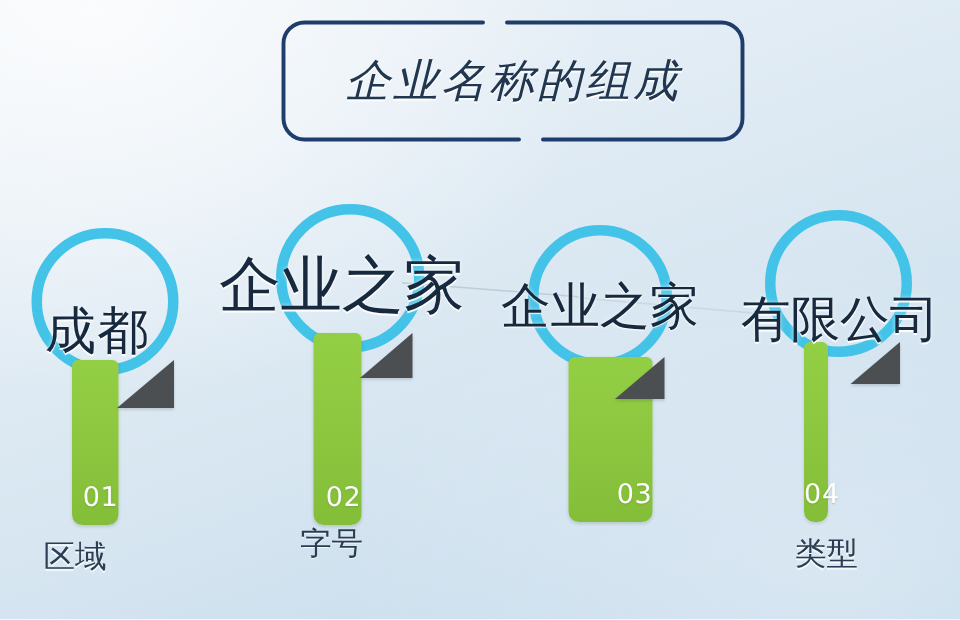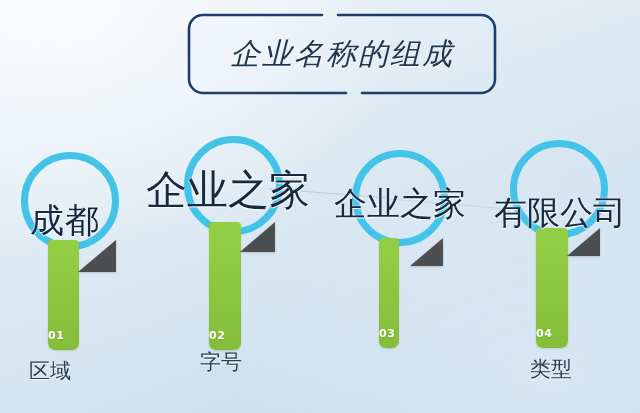--- a/index.html
+++ b/index.html
@@ -106,25 +106,25 @@
     width: 0;
     height: 0;
     border-style: solid;
     border-color: transparent transparent transparent #4c4f52;
     filter: drop-shadow(0 1px 1px rgba(0,0,0,0.16));
   }
 
   .num {
     position: absolute;
     width: 100%;
-    text-align: left;
+    text-align: right;
     color: #ffffff;
     font-family: "DejaVu Sans", "Liberation Sans", sans-serif;
-    font-weight: bold;
-    font-size: 11px;
+    font-weight: normal;
+    font-size: 18px;
     letter-spacing: 0.5px;
     text-shadow: 0 1px 1px rgba(90,120,50,0.35);
   }
 
   .headline {
     position: absolute;
     white-space: nowrap;
     font-family: "DejaVu Serif", "Liberation Serif", serif;
     color: #16293f;
     text-shadow: 0 1px 0 rgba(255,255,255,0.9), 0 0 3px rgba(255,255,255,0.65);
@@ -173,30 +173,30 @@
     <div class="bar" style="left:59px; top:222px; width:32px; height:128px;">
       <div class="num" style="bottom:8px;">02</div>
     </div>
     <div class="wedge" style="left:90px; top:222px; border-width:0 0 30px 35px; border-color: transparent transparent #4c4f52 transparent;"></div>
     <div class="headline" style="left:-4px; top:163px; font-size:41px; letter-spacing:0px;">企业之家</div>
     <div class="caption" style="left:50px; top:348px;">字号</div>
   </div>
 
   <div class="item" style="left:330px; top:0px; width:170px; height:413px;">
     <div class="ring" style="left:22px; top:150px; width:96px; height:96px; border-width:7px;"></div>
-    <div class="bar" style="left:49px; top:238px; width:20px; height:110px;">
+    <div class="bar" style="left:49px; top:238px; width:56px; height:110px;">
       <div class="num" style="bottom:8px;">03</div>
     </div>
     <div class="wedge" style="left:80px; top:238px; border-width:0 0 28px 33px; border-color: transparent transparent #4c4f52 transparent;"></div>
     <div class="headline" style="left:4px; top:182px; font-size:33px; letter-spacing:0px;">企业之家</div>
   </div>
 
   <div class="item" style="left:495px; top:0px; width:145px; height:413px;">
     <div class="ring" style="left:15px; top:140px; width:98px; height:98px; border-width:7px;"></div>
-    <div class="bar" style="left:41px; top:228px; width:32px; height:120px;">
+    <div class="bar" style="left:41px; top:228px; width:16px; height:120px;">
       <div class="num" style="bottom:8px;">04</div>
     </div>
     <div class="wedge" style="left:72px; top:228px; border-width:0 0 28px 33px; border-color: transparent transparent #4c4f52 transparent;"></div>
     <div class="headline" style="left:-1px; top:178px; font-size:33px; letter-spacing:0px;margin-top:13px;">有限公司</div>
     <div class="caption" style="left:35px; top:355px;">类型</div>
   </div>
 
 </div>
 
 </body></html>

